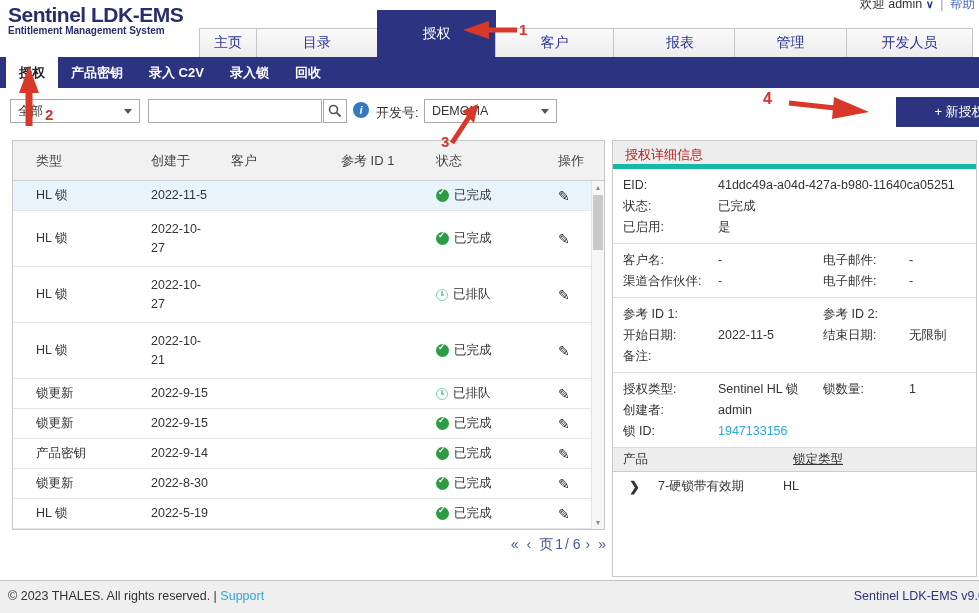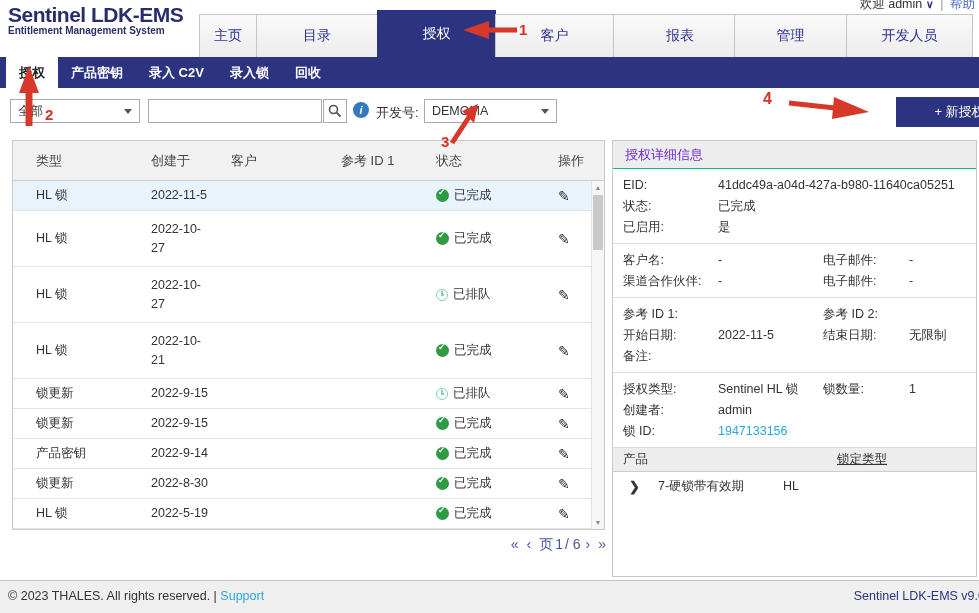--- a/index.html
+++ b/index.html
@@ -10,21 +10,21 @@
   .tophdr { position:absolute; left:0; top:0; width:979px; height:57px; background:#fff; }
   .logo { position:absolute; left:8px; top:3px; }
   .logo-title { font-size:21px; font-weight:bold; color:#272e6b; letter-spacing:-0.5px; }
   .logo-sub { font-size:10px; font-weight:bold; color:#272e6b; margin-top:-2px; }
   .welcome { position:absolute; right:4px; top:-4px; font-size:12.5px; color:#333; white-space:nowrap; }
   .welcome .caret { color:#2c3380; font-weight:bold; font-size:11px; }
   .welcome .sep { color:#999; margin:0 3px; }
   .welcome .help { color:#3f68c4; cursor:pointer; }
 
   .tabs { position:absolute; left:200px; top:14px; width:779px; height:43px; display:flex; align-items:flex-end; }
-  .tab { height:43px; display:flex; align-items:center; justify-content:center; background:linear-gradient(#fafafa,#ececec); border:1px solid #c5c5c5; border-bottom:none; margin-left:-1px; color:#2d3192; font-size:14px; cursor:pointer; }
+  .tab { height:29px; display:flex; align-items:center; justify-content:center; background:linear-gradient(#fafafa,#ececec); border:1px solid #c5c5c5; border-bottom:none; margin-left:-1px; color:#2d3192; font-size:14px; cursor:pointer; }
   .tab:nth-child(1){ width:58px; } .tab:nth-child(2){ width:122px; } .tab:nth-child(3){ width:119px; }
   .tab:nth-child(4){ width:119px; } .tab:nth-child(5){ width:122px;padding-left:12px; } .tab:nth-child(6){ width:113px; } .tab:nth-child(7){ width:127px; }
   .tab.active { height:47px; background:#2c3380; border-color:#2c3380; color:#fff; }
 
   
   .subnav { position:absolute; left:0; top:57px; width:979px; height:31px; background:#2c3380; display:flex; align-items:stretch; }
   .subitem { color:#fff; font-weight:bold; font-size:13px; display:flex; align-items:center; padding:0 13px; cursor:pointer; }
   .subitem:first-child { margin-left:6px; }
   .subitem.active { background:#fff; color:#222; }
 
@@ -69,26 +69,26 @@
   .sb-thumb { position:absolute; left:1px; top:14px; width:10px; height:55px; background:#c9c9c9; cursor:pointer; }
 
   
   .pager { position:absolute; left:440px; top:536px; width:170px; text-align:right; font-size:14px; color:#44589c; white-space:nowrap; }
   .pager span { margin:0 4px; cursor:pointer; }
   .pager .pglabel { color:#44589c; cursor:default; margin-right:1px; }
   .pager .pgnum { margin:0 1px; cursor:default; }
 
   
   .dpanel { position:absolute; left:612px; top:140px; width:365px; height:437px; border:1px solid #c9c9c9; background:#fff; }
-  .dtitle { height:28px; line-height:28px; background:#ededed; color:#6d28d9; font-size:13px; padding-left:12px; border-bottom:1px solid #14b8a6; }
+  .dtitle { height:28px; line-height:28px; background:#ededed; color:#b91c1c; font-size:13px; padding-left:12px; border-bottom:5px solid #14b8a6; }
   .dsec { border-bottom:1px solid #dcdcdc; padding:5px 0 6px; }
   .drow { display:grid; grid-template-columns:95px 1fr; padding:1.5px 0 1.5px 10px; line-height:18px; }
   .drow.pair { grid-template-columns:95px 105px 86px 1fr; }
   .dval.link { color:#29a8e0; cursor:pointer; }
-  .ptable-head { display:grid; grid-template-columns:170px 1fr; height:24px; align-items:center; background:#ededed; border-bottom:1px solid #ccc; padding-left:10px; color:#333;gap:44px; }
+  .ptable-head { display:grid; grid-template-columns:170px 1fr; height:24px; align-items:center; background:#ededed; border-bottom:1px solid #ccc; padding-left:10px; color:#333; }
   .ptable-head .ulink { text-decoration:underline; cursor:pointer; }
   .ptable-row { display:grid; grid-template-columns:45px 125px 1fr; height:28px; align-items:center; }
   .pchev { padding-left:16px; font-size:13px; font-weight:bold; color:#333; cursor:pointer; }
   .pchev::before { content:"❯"; }
 
   
   .footer { position:absolute; left:0; top:580px; width:979px; height:33px; background:#efefef; border-top:1px solid #c2c2c2; }
   .f-left { position:absolute; left:8px; top:8px; color:#333; font-size:12.5px; }
   .f-left .support { color:#29a8e0; cursor:pointer; }
   .f-right { position:absolute; right:-6px; top:8px; color:#2c3380; font-size:12.5px; white-space:nowrap; }

